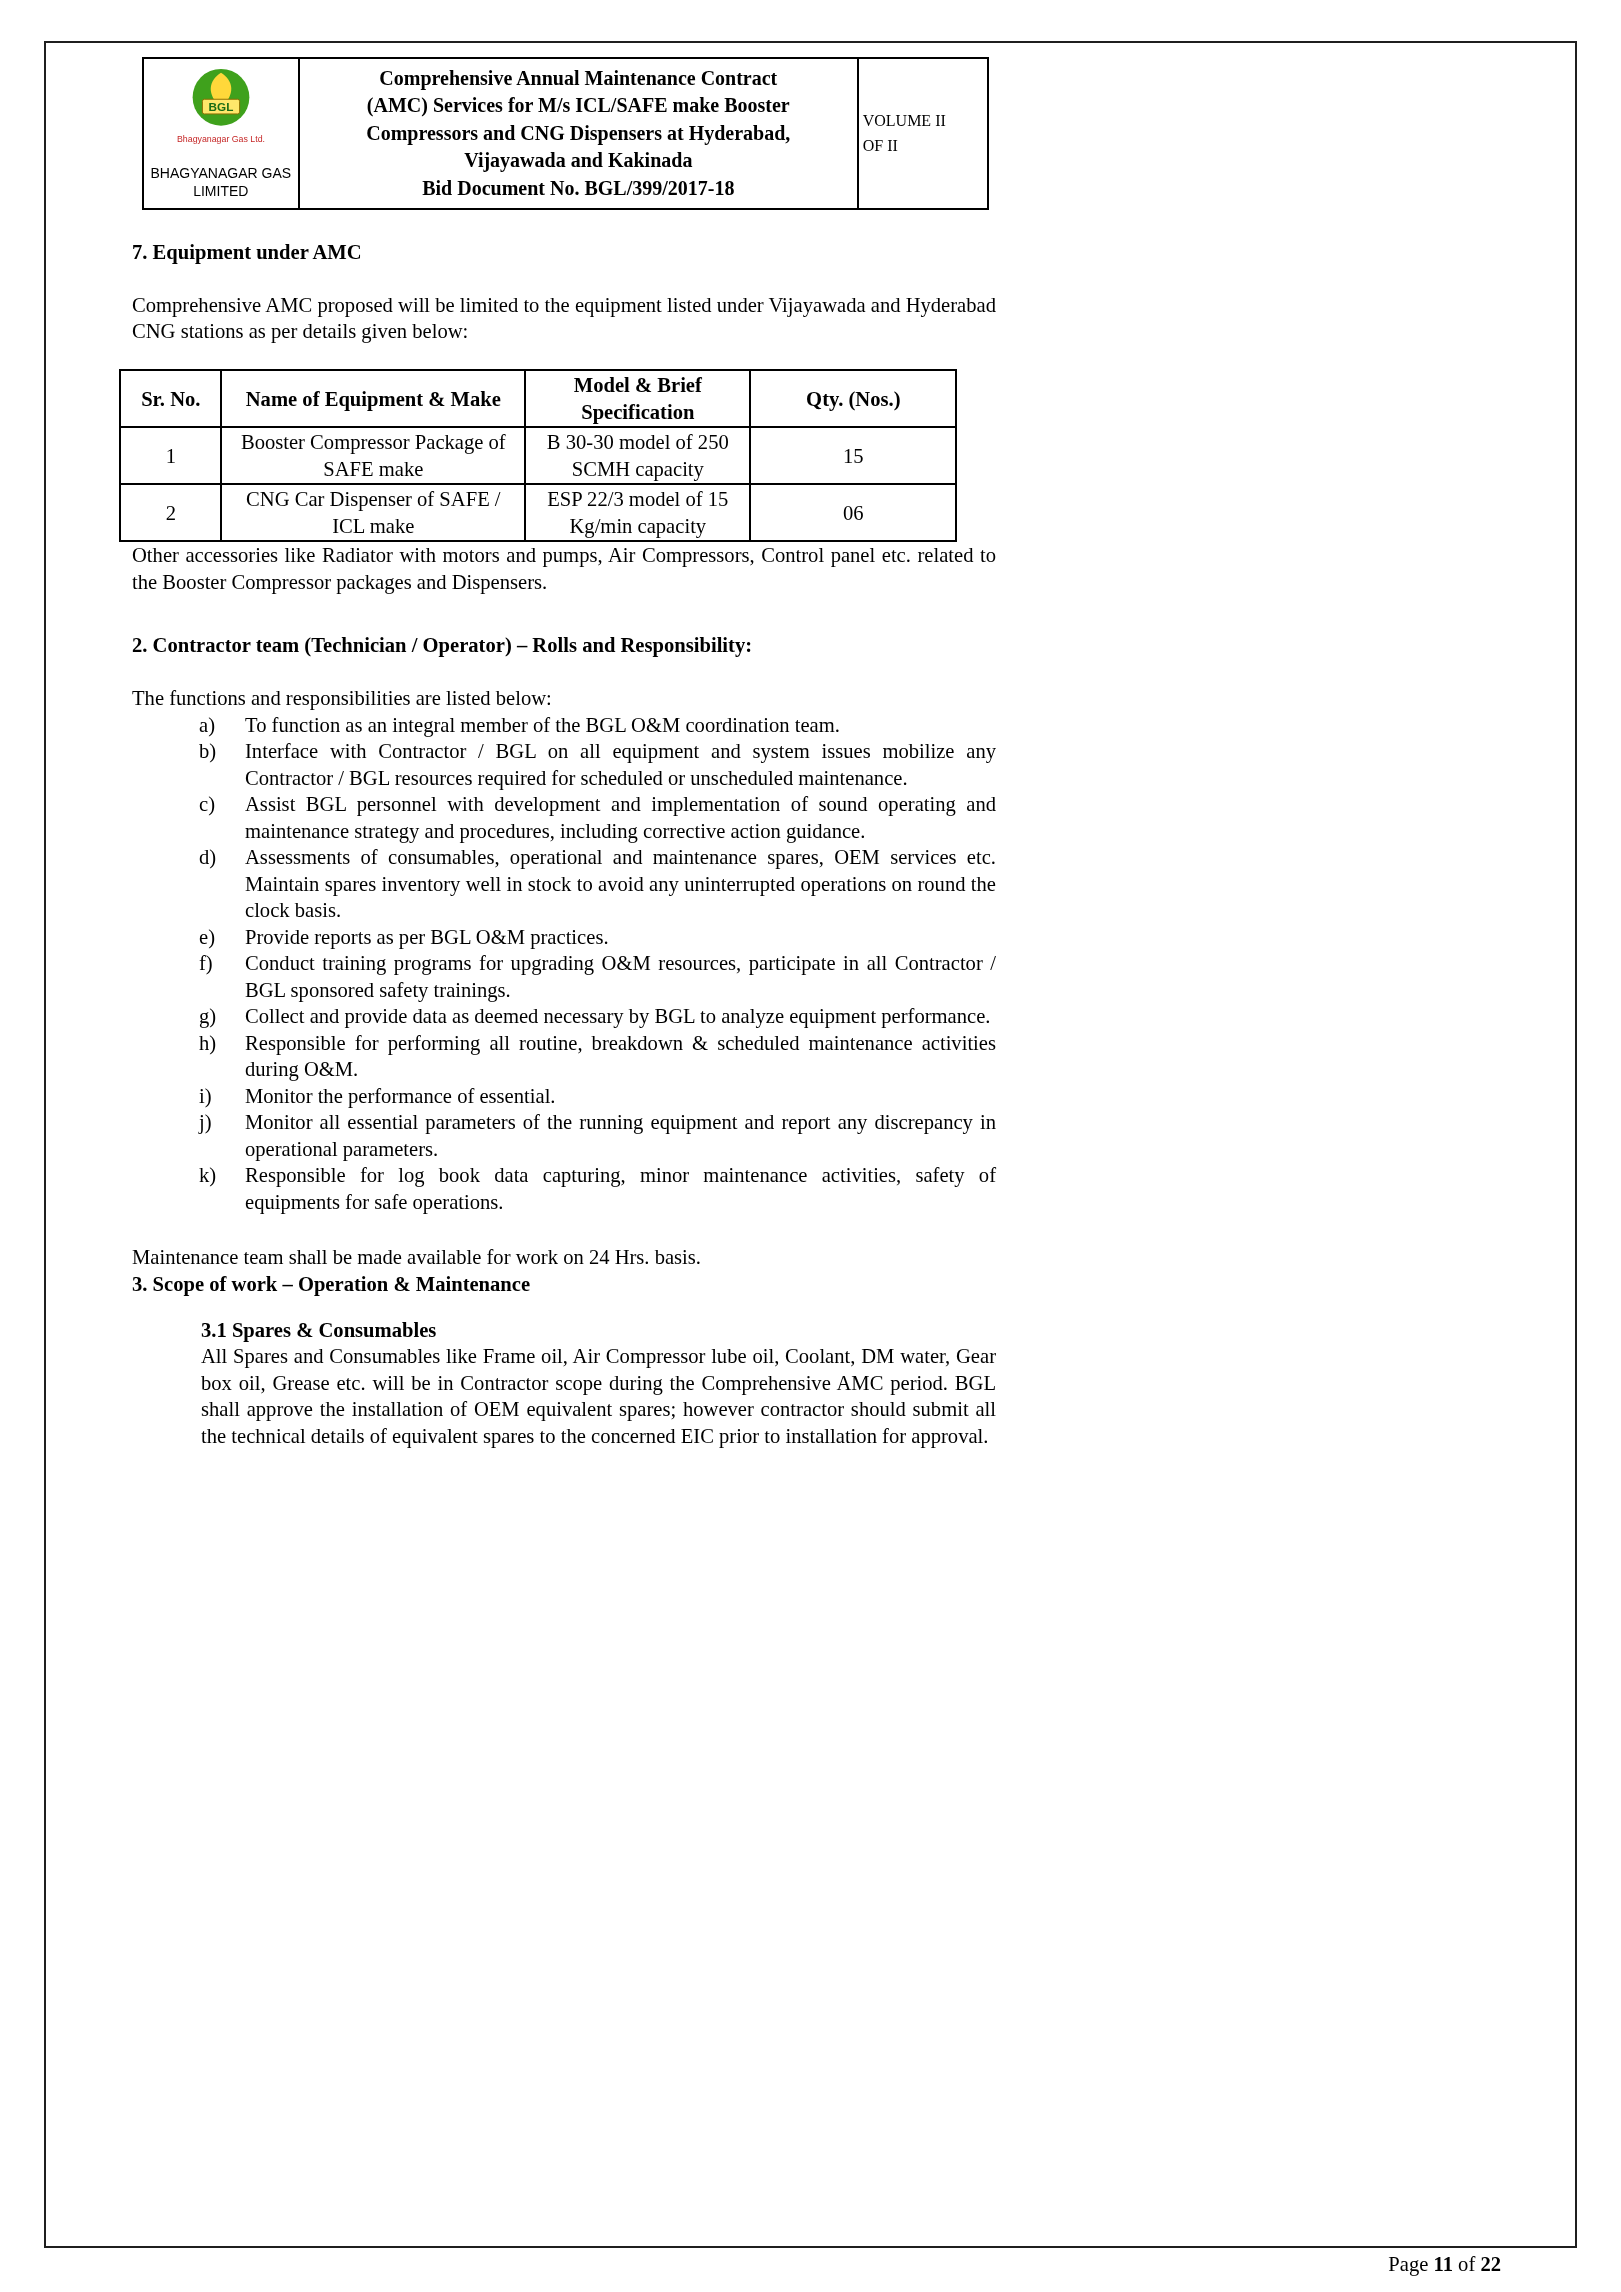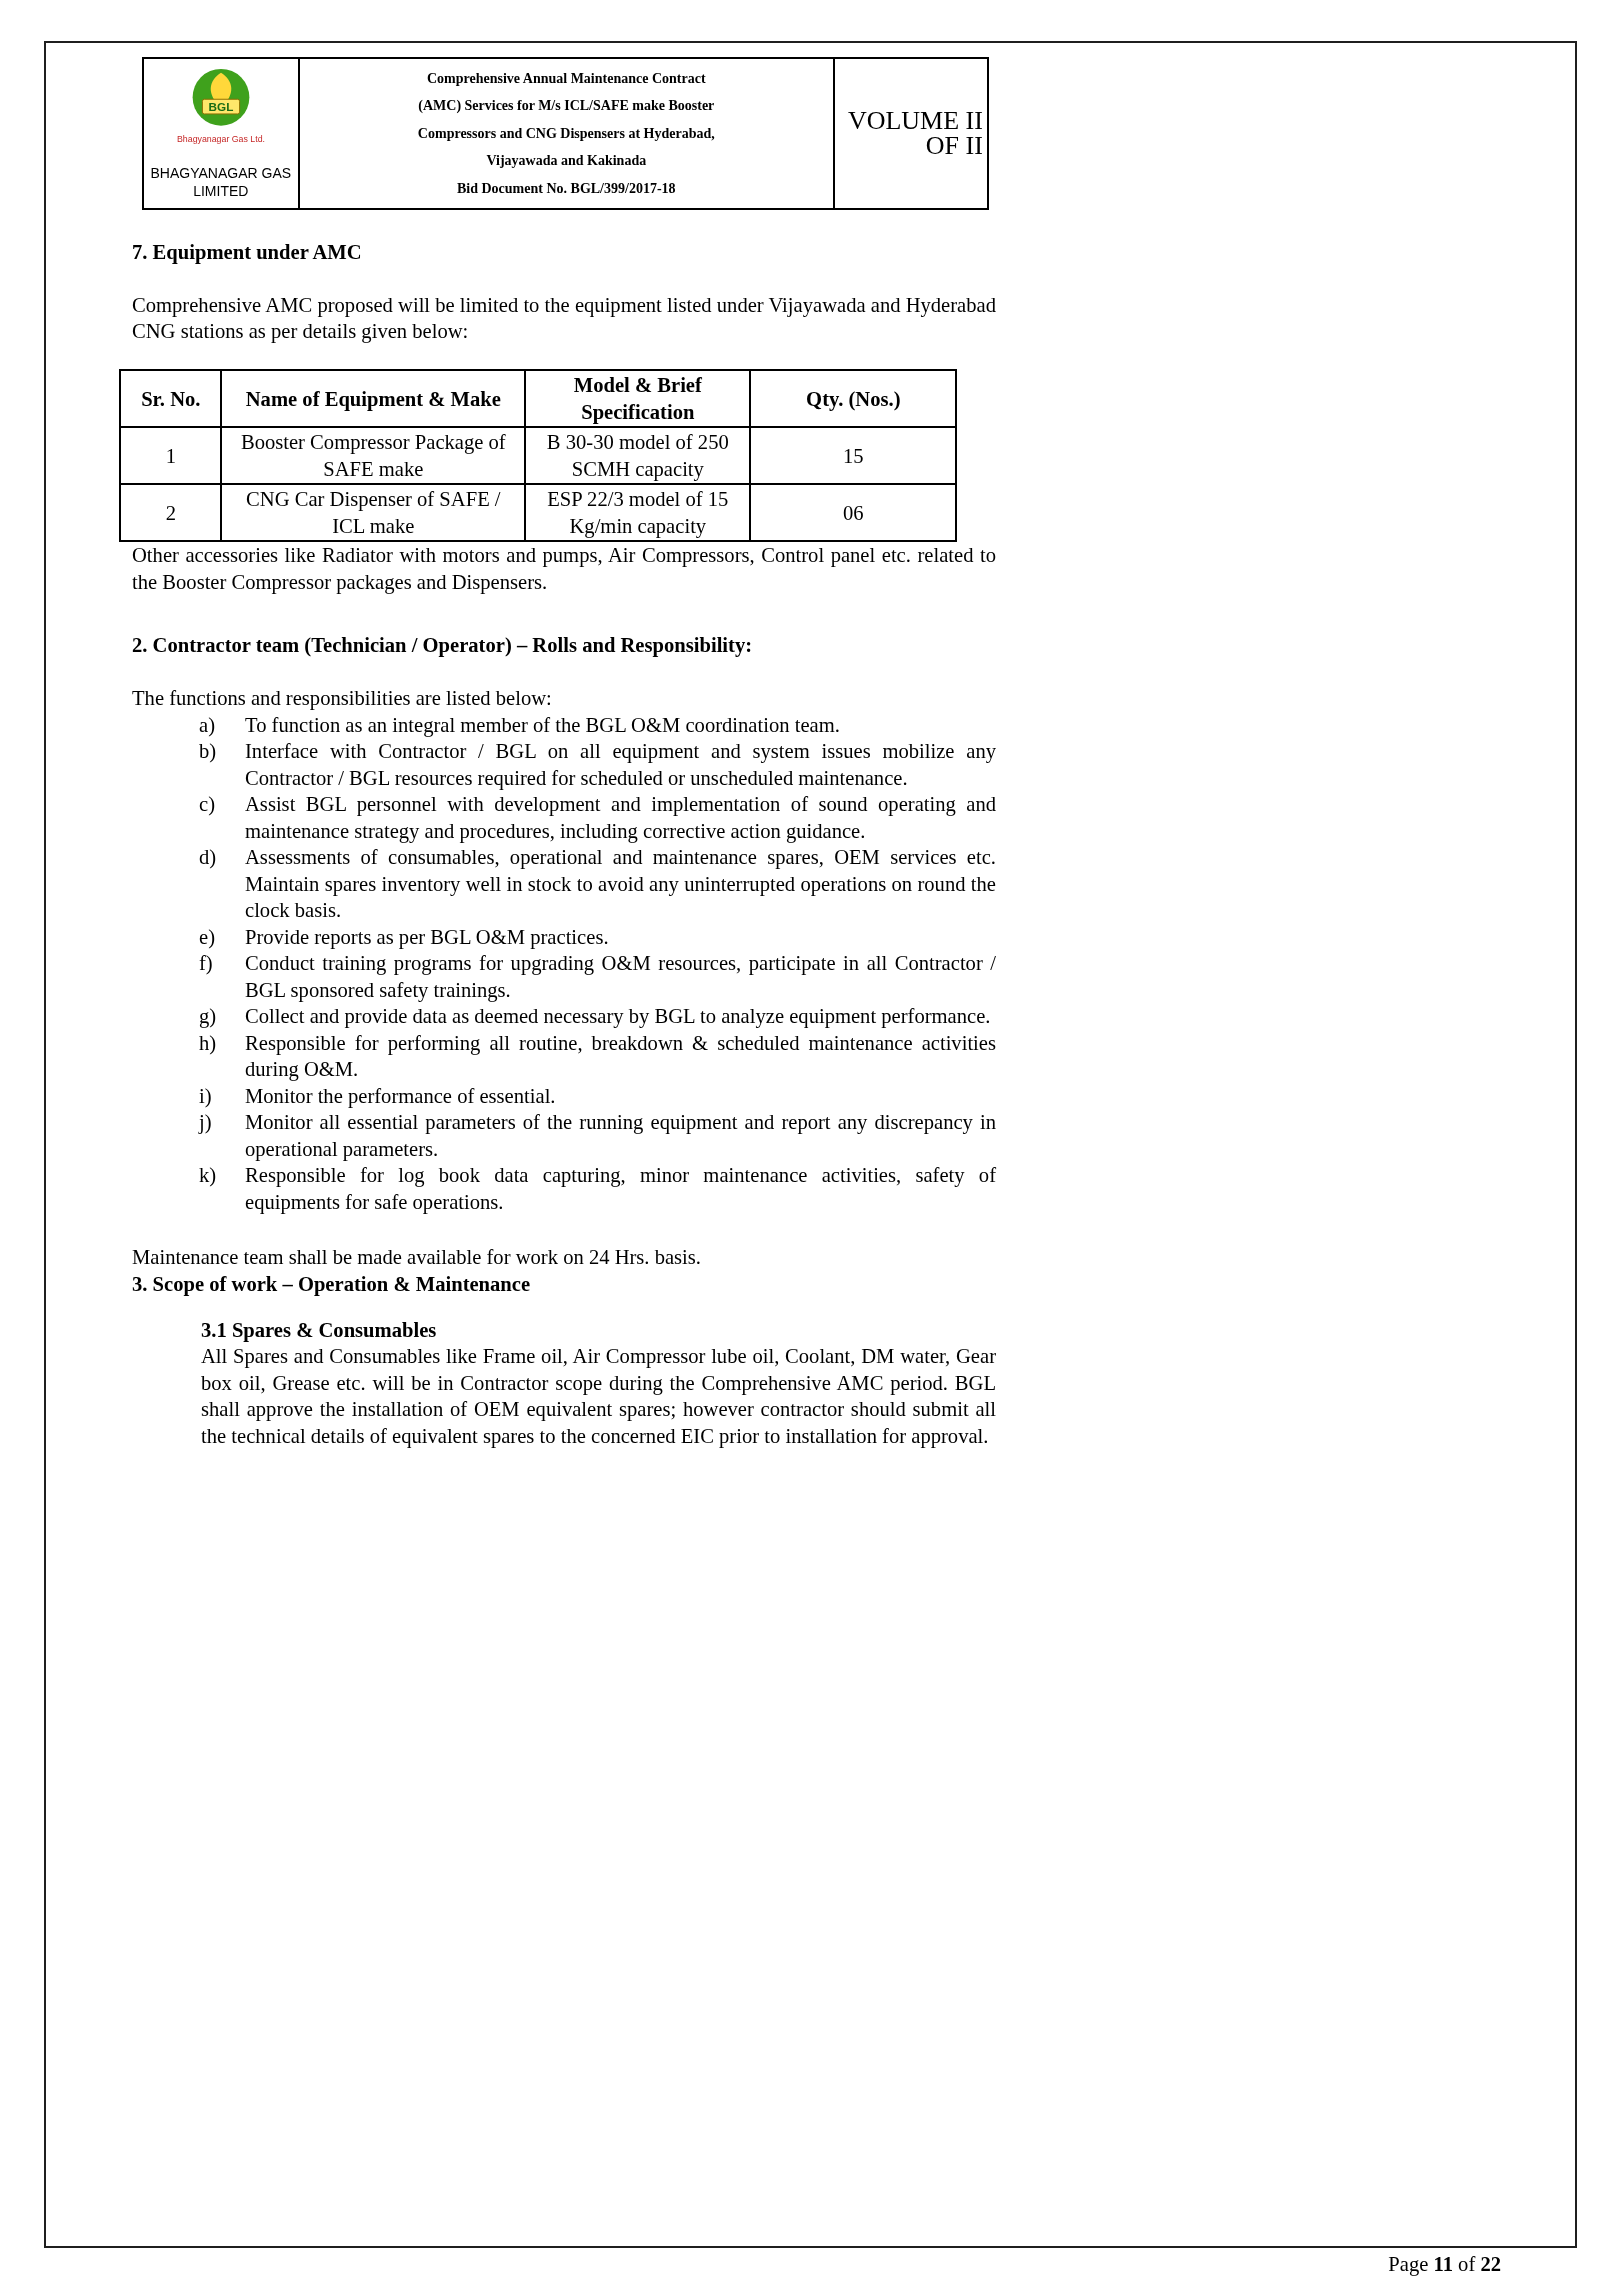--- a/index.html
+++ b/index.html
@@ -41,28 +41,28 @@
   .logo-cell { width: 156px; text-align: center; padding: 3.9px 2px; }
   .org-name {
     font-family: Liberation Sans, sans-serif;
     font-size: 14px;
     line-height: 18.6px;
     margin-top: 1px;
   }
   .title-cell {
     text-align: center;
     font-weight: bold;
-    font-size: 14px;
+    font-size: 20px;
     line-height: 27.4px;
     padding: 5.9px 9.8px;
   }
   .volume-cell {
-    width: 154px;
-    text-align: right;
-    font-size: 26px;
+    width: 130px;
+    text-align: left;
+    font-size: 16px;
     line-height: 25.5px;
     padding: 3.9px;
   }
 
   
   .h-bold { font-weight: bold; }
   .sec-heading { font-weight: bold; margin-top: 29px; }
   .para { text-align: justify; margin-top: 26.5px; }
 
   .equip-table {

